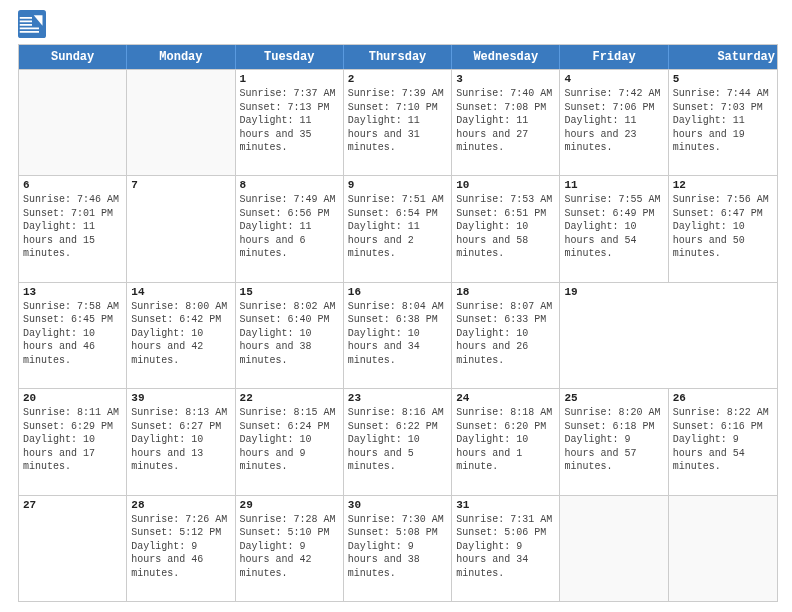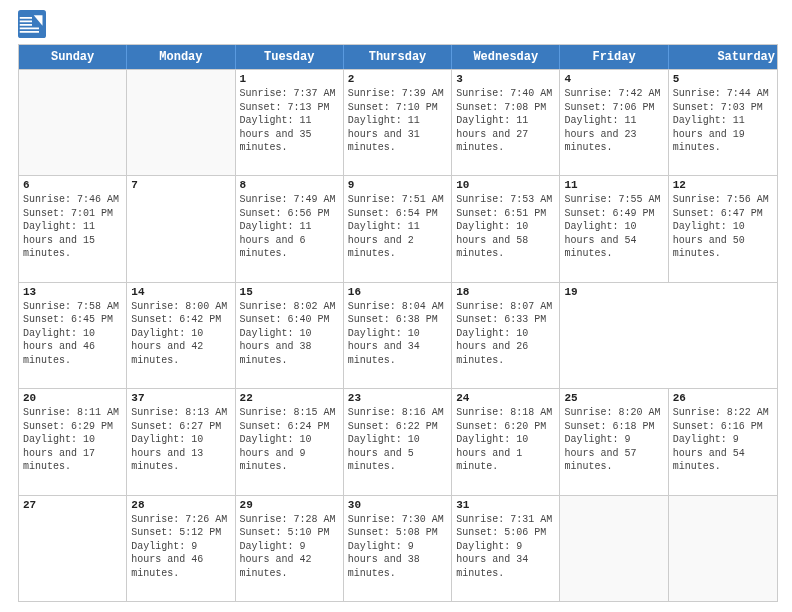--- a/index.html
+++ b/index.html
@@ -257,21 +257,21 @@
           </div>
         </div>
         <div class="cal-week">
           <div class="cal-cell">
             <div class="day-num">20</div>
             <div class="cell-info">Sunrise: 8:11 AM
 Sunset: 6:29 PM
 Daylight: 10 hours and 17 minutes.</div>
           </div>
           <div class="cal-cell">
-            <div class="day-num">37</div>
+            <div class="day-num">39</div>
             <div class="cell-info">Sunrise: 8:13 AM
 Sunset: 6:27 PM
 Daylight: 10 hours and 13 minutes.</div>
           </div>
           <div class="cal-cell">
             <div class="day-num">22</div>
             <div class="cell-info">Sunrise: 8:15 AM
 Sunset: 6:24 PM
 Daylight: 10 hours and 9 minutes.</div>
           </div>

